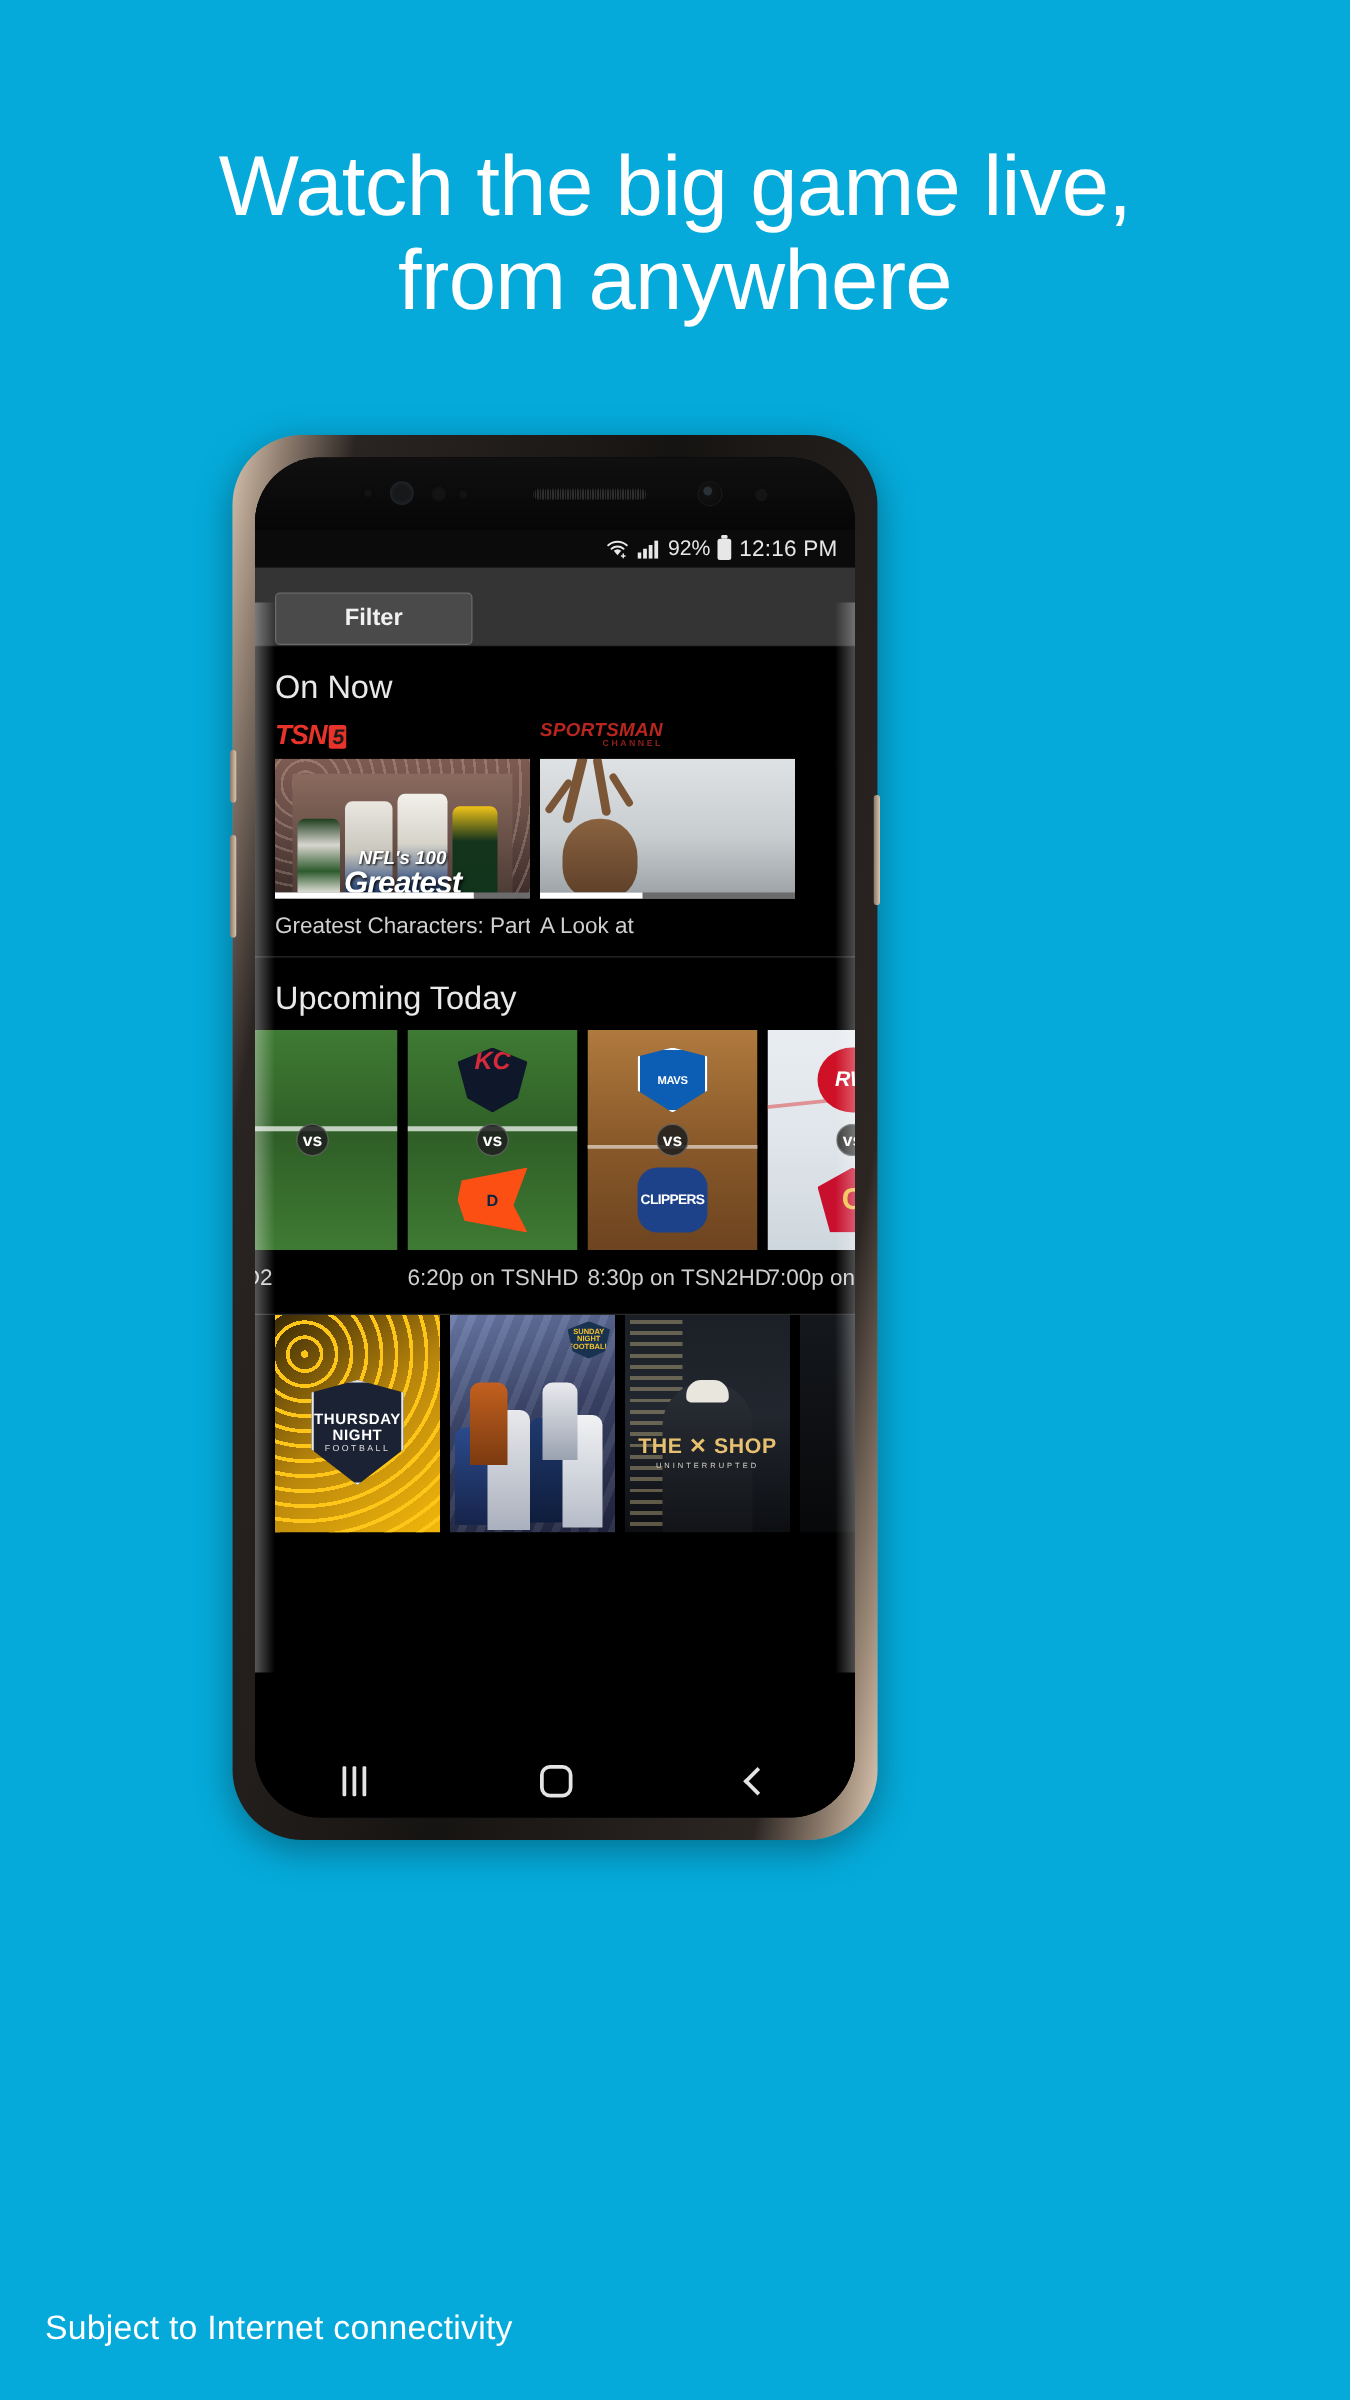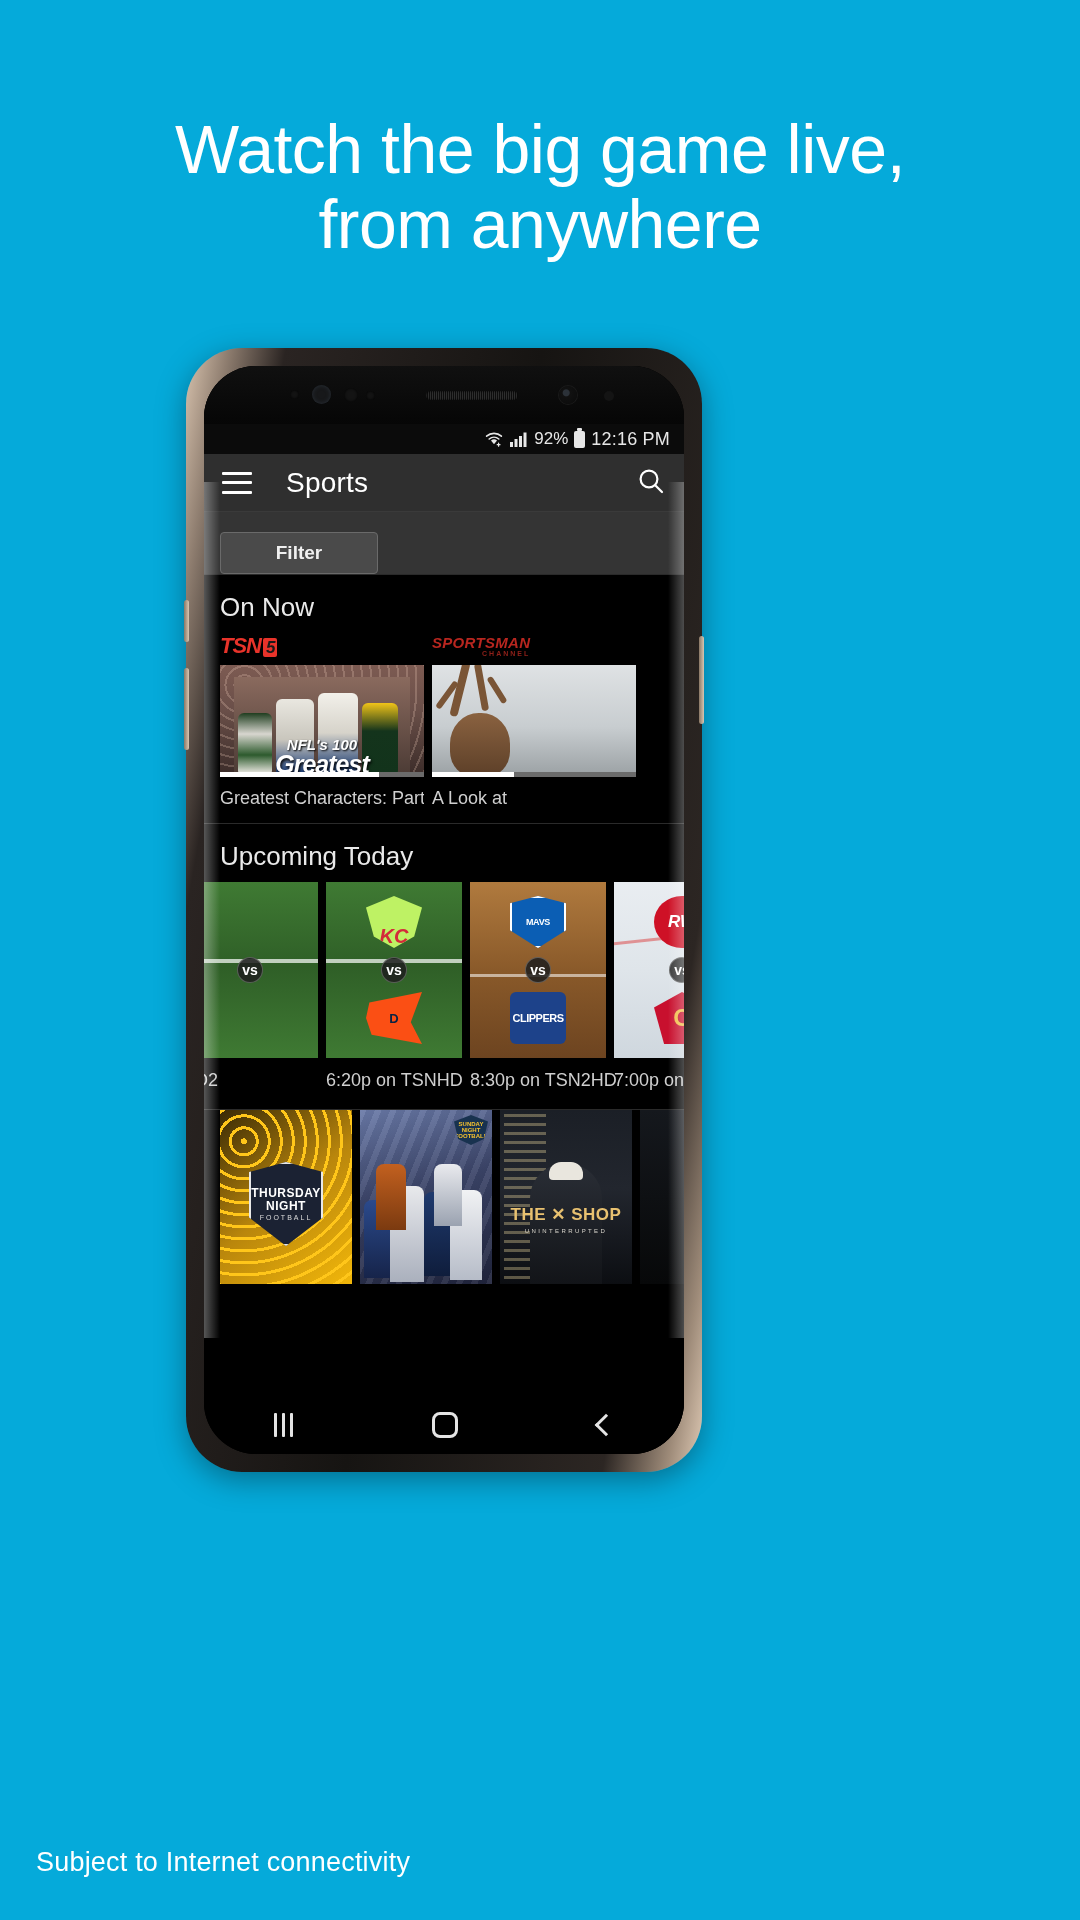--- a/index.html
+++ b/index.html
@@ -218,27 +218,27 @@
   .court-wood:after { content:""; position:absolute; left:-10%; right:-10%; top:52%; height:3px; background:rgba(255,255,255,.55); }
   .ice-rink { position:absolute; inset:0; background:linear-gradient(180deg,#e9edf1,#dfe5ea 50%,#cfd7de); }
   .ice-rink:after { content:""; position:absolute; left:-20%; right:-20%; top:30%; height:3px; background:rgba(220,60,60,.5); transform:rotate(-6deg); }
 
   .team-top, .team-bot { position:absolute; left:50%; transform:translateX(-50%); }
   .team-top { top:14px; }
   .team-bot { bottom:14px; }
 
   
   .crest { width:56px; height:52px; position:relative; }
-  .kc { background:#bef264; clip-path:polygon(50% 0,100% 22%,86% 78%,50% 100%,14% 78%,0 22%); display:flex; align-items:flex-end; justify-content:center; }
+  .kc { background:#0f172a; clip-path:polygon(50% 0,100% 22%,86% 78%,50% 100%,14% 78%,0 22%); display:flex; align-items:flex-start; justify-content:center; }
   .kc span { color:#d32b3a; font-size:20px; font-weight:900; font-style:italic; }
   .den { background:#fb4f14; clip-path:polygon(6% 20%,100% 0,80% 58%,100% 100%,10% 82%,0 50%); display:flex; align-items:center; justify-content:center; }
   .den span { color:#0a2343; font-size:13px; font-weight:900; }
   .mav { background:#0b5eb4; clip-path:polygon(50% 0,100% 14%,100% 66%,50% 100%,0 66%,0 14%); display:flex;align-items:center;justify-content:center; border:2px solid #fff; }
   .mav span { color:#fff; font-size:9px; font-weight:900; letter-spacing:-.3px; }
-  .clip { background:#1d428a; border-radius:6px; display:flex; align-items:center; justify-content:center; }
+  .clip { background:#1d428a; border-radius:16px; display:flex; align-items:center; justify-content:center; }
   .clip span { color:#fff; font-size:11px; font-weight:900; letter-spacing:-.5px; }
   .rw { background:#ce1126; border-radius:50%; display:flex; align-items:center; justify-content:center; }
   .rw span { color:#fff; font-size:17px; font-weight:900; font-style:italic; }
   .cgy { background:#c8102e; clip-path:polygon(50% 0,100% 30%,82% 100%,18% 100%,0 30%); display:flex; align-items:center; justify-content:center; }
   .cgy span { color:#f1be48; font-size:24px; font-weight:900; }
 
   
   .poster-card { width:132px; flex:0 0 auto; }
   .poster { width:100%; height:174px; position:relative; overflow:hidden; }
   .tnf {
@@ -357,34 +357,20 @@
               <rect x="4.5" y="8" width="3" height="8" fill="#e7e7e7"></rect>
               <rect x="9" y="5" width="3" height="11" fill="#e7e7e7"></rect>
               <rect x="13.5" y="1.5" width="3" height="14.5" fill="#e7e7e7"></rect>
             </svg>
         </span>
         <span class="pct">92%</span>
         <span class="batt"></span>
         <span class="clock">12:16 PM</span>
       </div>
 
-      <div class="appbar">
-        <div class="hamburger">
-            <i></i>
-            <i></i>
-            <i></i>
-          </div>
-        <div class="appbar-title">Sports</div>
-        <div class="search-wrap">
-          <svg width="30" height="30" viewBox="0 0 30 30">
-              <circle cx="13" cy="13" r="8.4" stroke="#fff" stroke-width="2.2" fill="none"></circle>
-              <line x1="19.2" y1="19.2" x2="26" y2="26" stroke="#fff" stroke-width="2.2" stroke-linecap="round"></line>
-            </svg>
-        </div>
-      </div>
 
       <div class="filterbar">
         <div class="filter-btn">Filter</div>
       </div>
 
       <div class="section">
         <div class="section-head">
           <div class="section-title">On Now</div>
         </div>
         <div class="rail">

